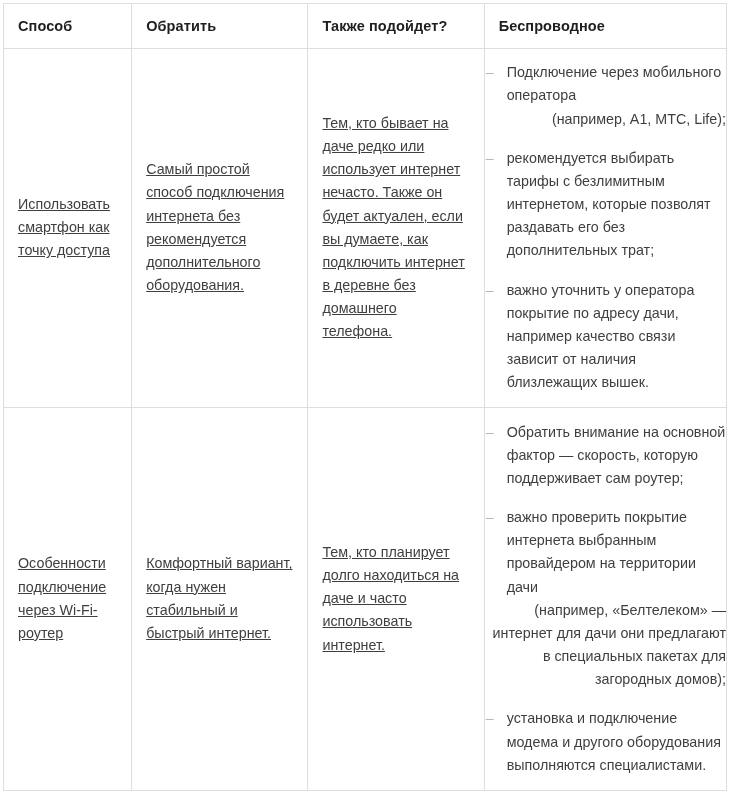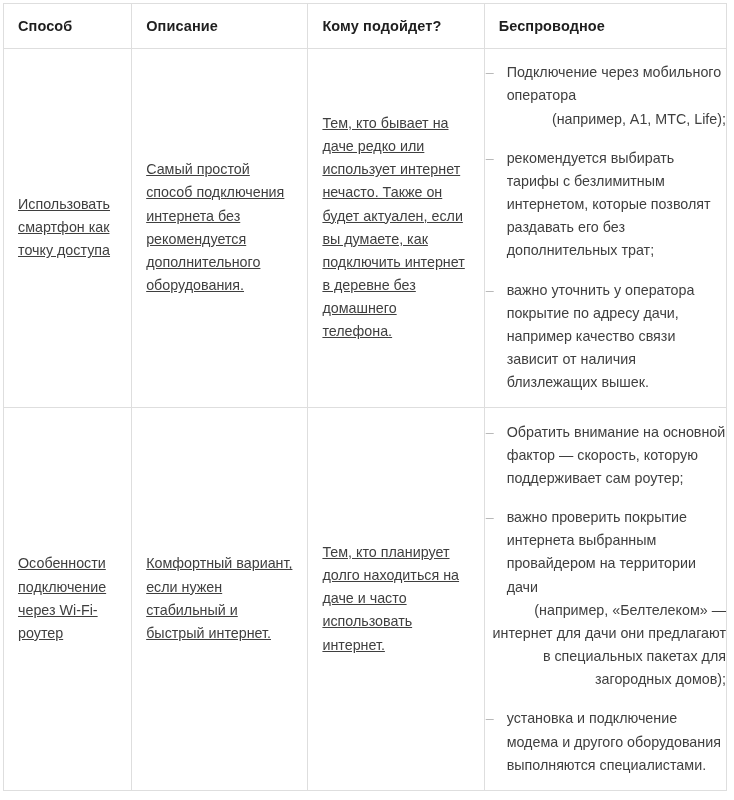--- a/index.html
+++ b/index.html
@@ -116,24 +116,24 @@
       <col class="col-2">
       <col class="col-3">
       <col class="col-4">
     </colgroup>
     <thead>
       <tr class="head-row">
         <th>
           <div class="head-cell">Способ</div>
         </th>
         <th>
-          <div class="head-cell">Описание</div>
-        </th>
-        <th>
-          <div class="head-cell">Кому подойдет?</div>
+          <div class="head-cell">Обратить</div>
+        </th>
+        <th>
+          <div class="head-cell">Также подойдет?</div>
         </th>
         <th>
           <div class="head-cell">Беспроводное</div>
         </th>
       </tr>
     </thead>
     <tbody>
 
       <tr>
         <td>
@@ -162,21 +162,21 @@
             </li>
           </ul>
         </td>
       </tr>
 
       <tr>
         <td>
           <div class="cell">Особенности подключение через Wi-Fi-роутер</div>
         </td>
         <td>
-          <div class="cell">Комфортный вариант, если нужен стабильный и быстрый интернет.</div>
+          <div class="cell">Комфортный вариант, когда нужен стабильный и быстрый интернет.</div>
         </td>
         <td>
           <div class="cell">Тем, кто планирует долго находиться на даче и часто использовать интернет.</div>
         </td>
         <td class="row-feat-cell">
           <ul class="feat-list">
             <li>
               <span class="dash-marker">–</span>
               <span>Обратить внимание на основной фактор — скорость, которую поддерживает сам роутер;</span>
             </li>

